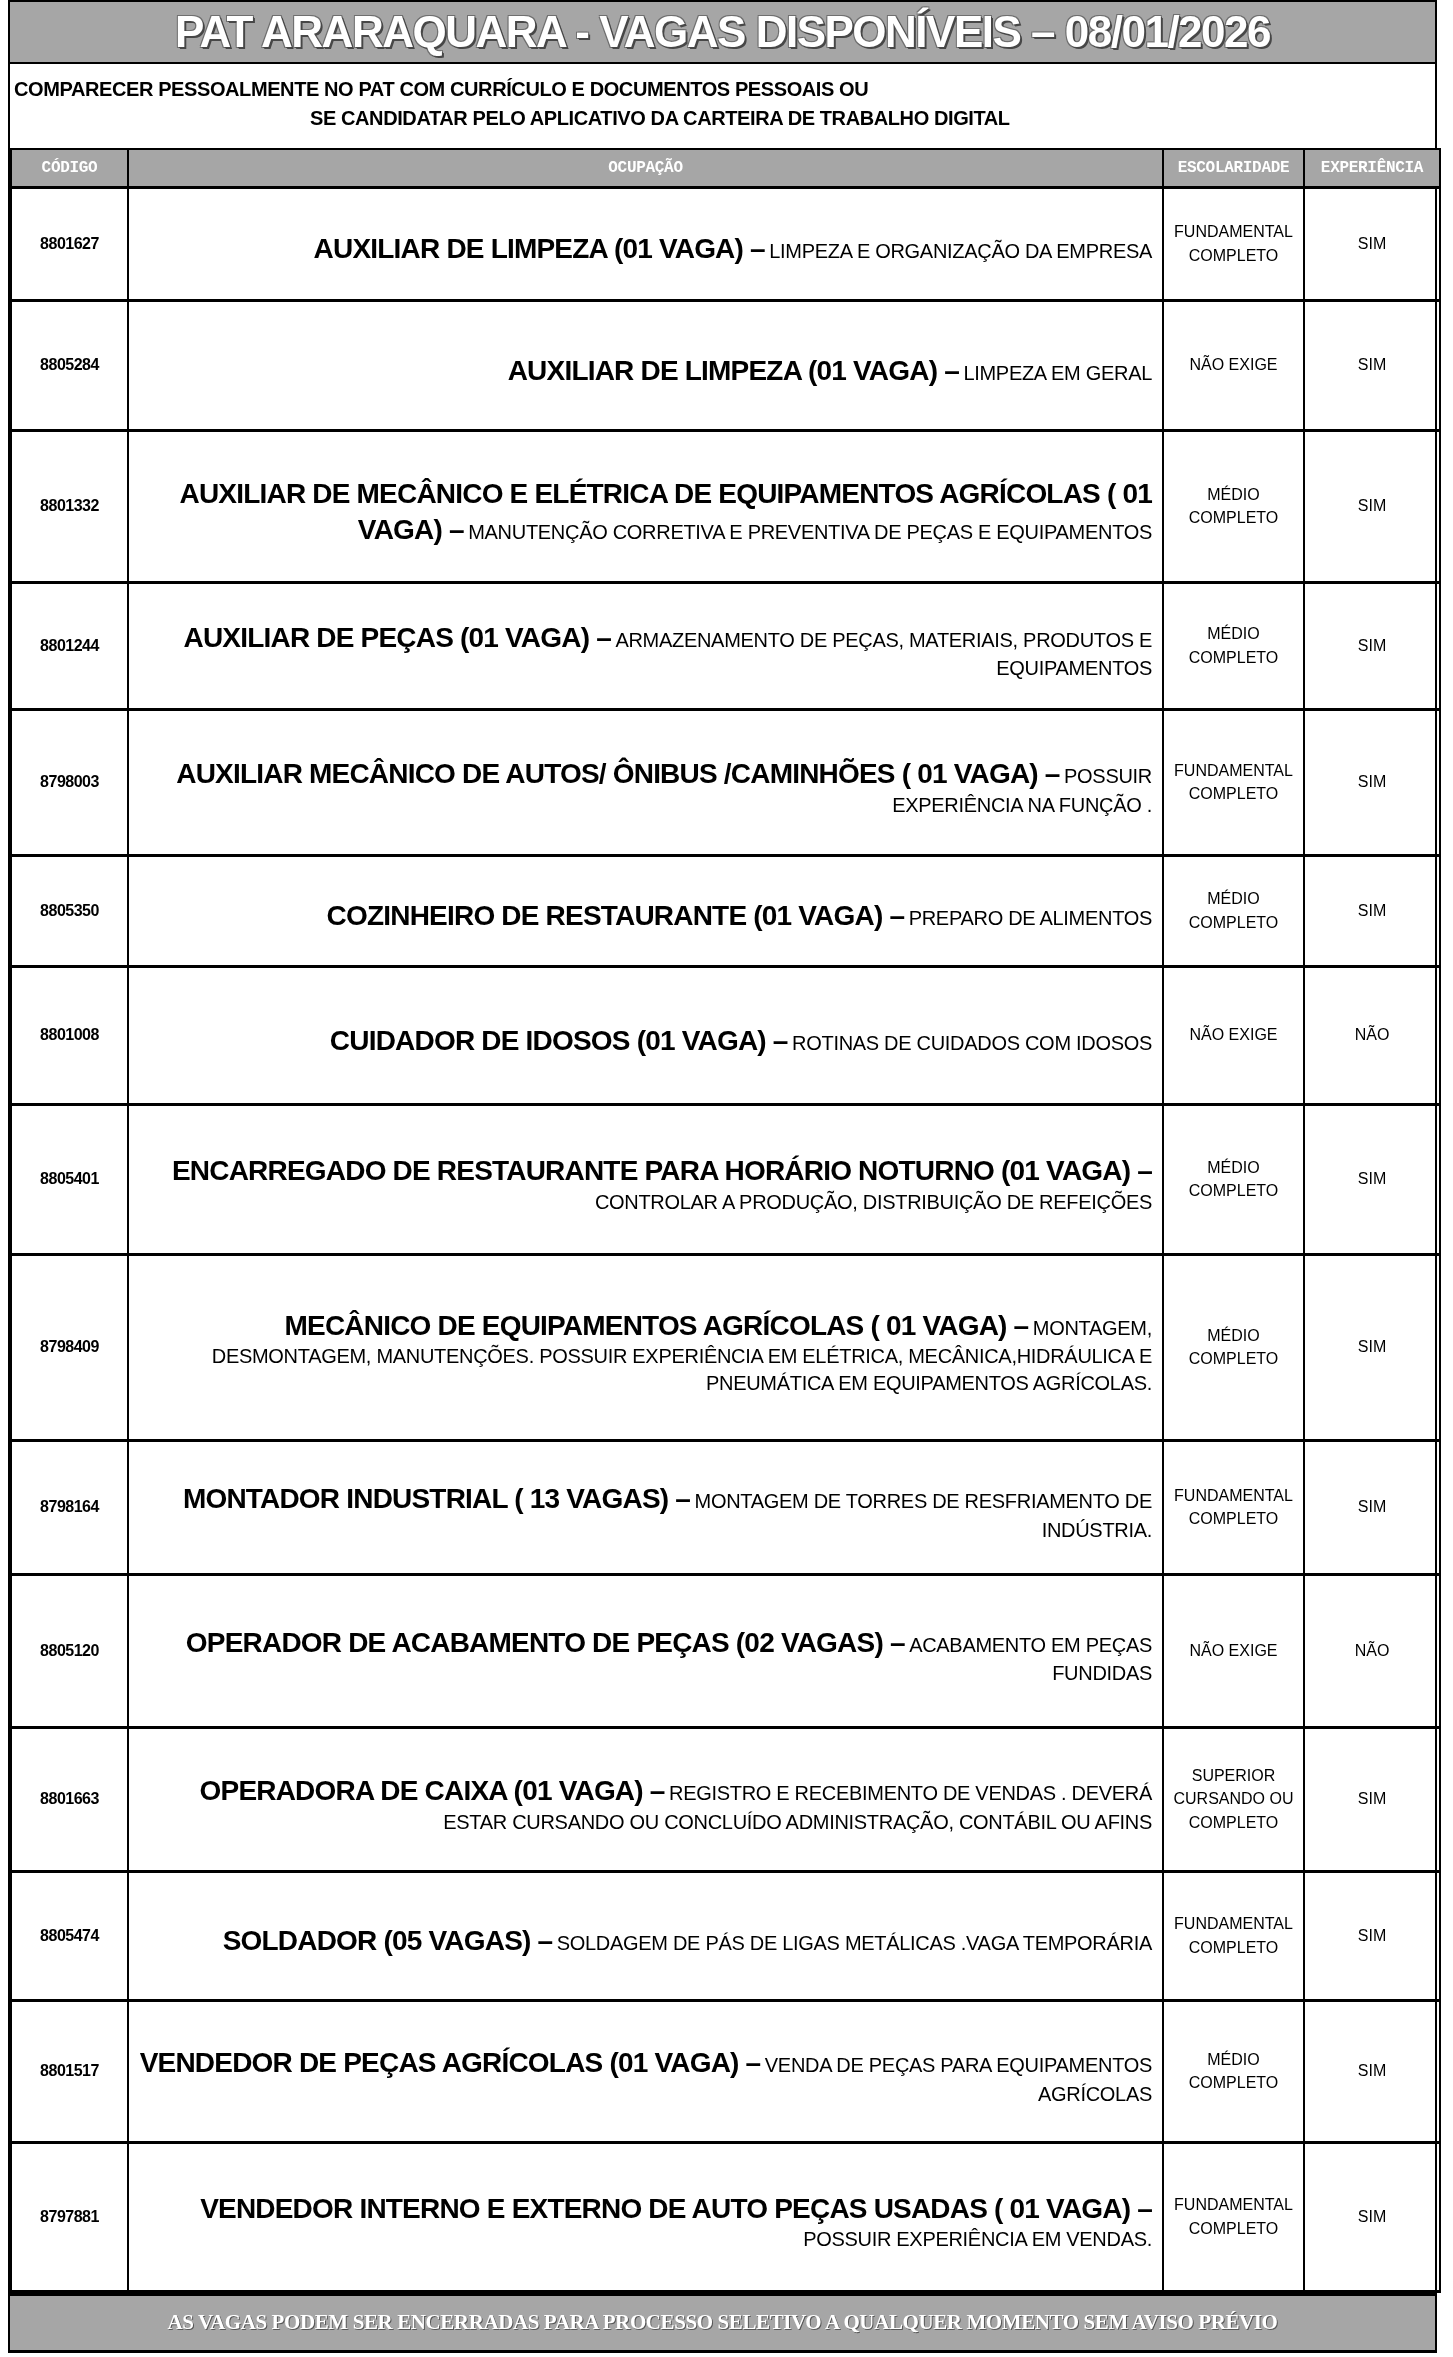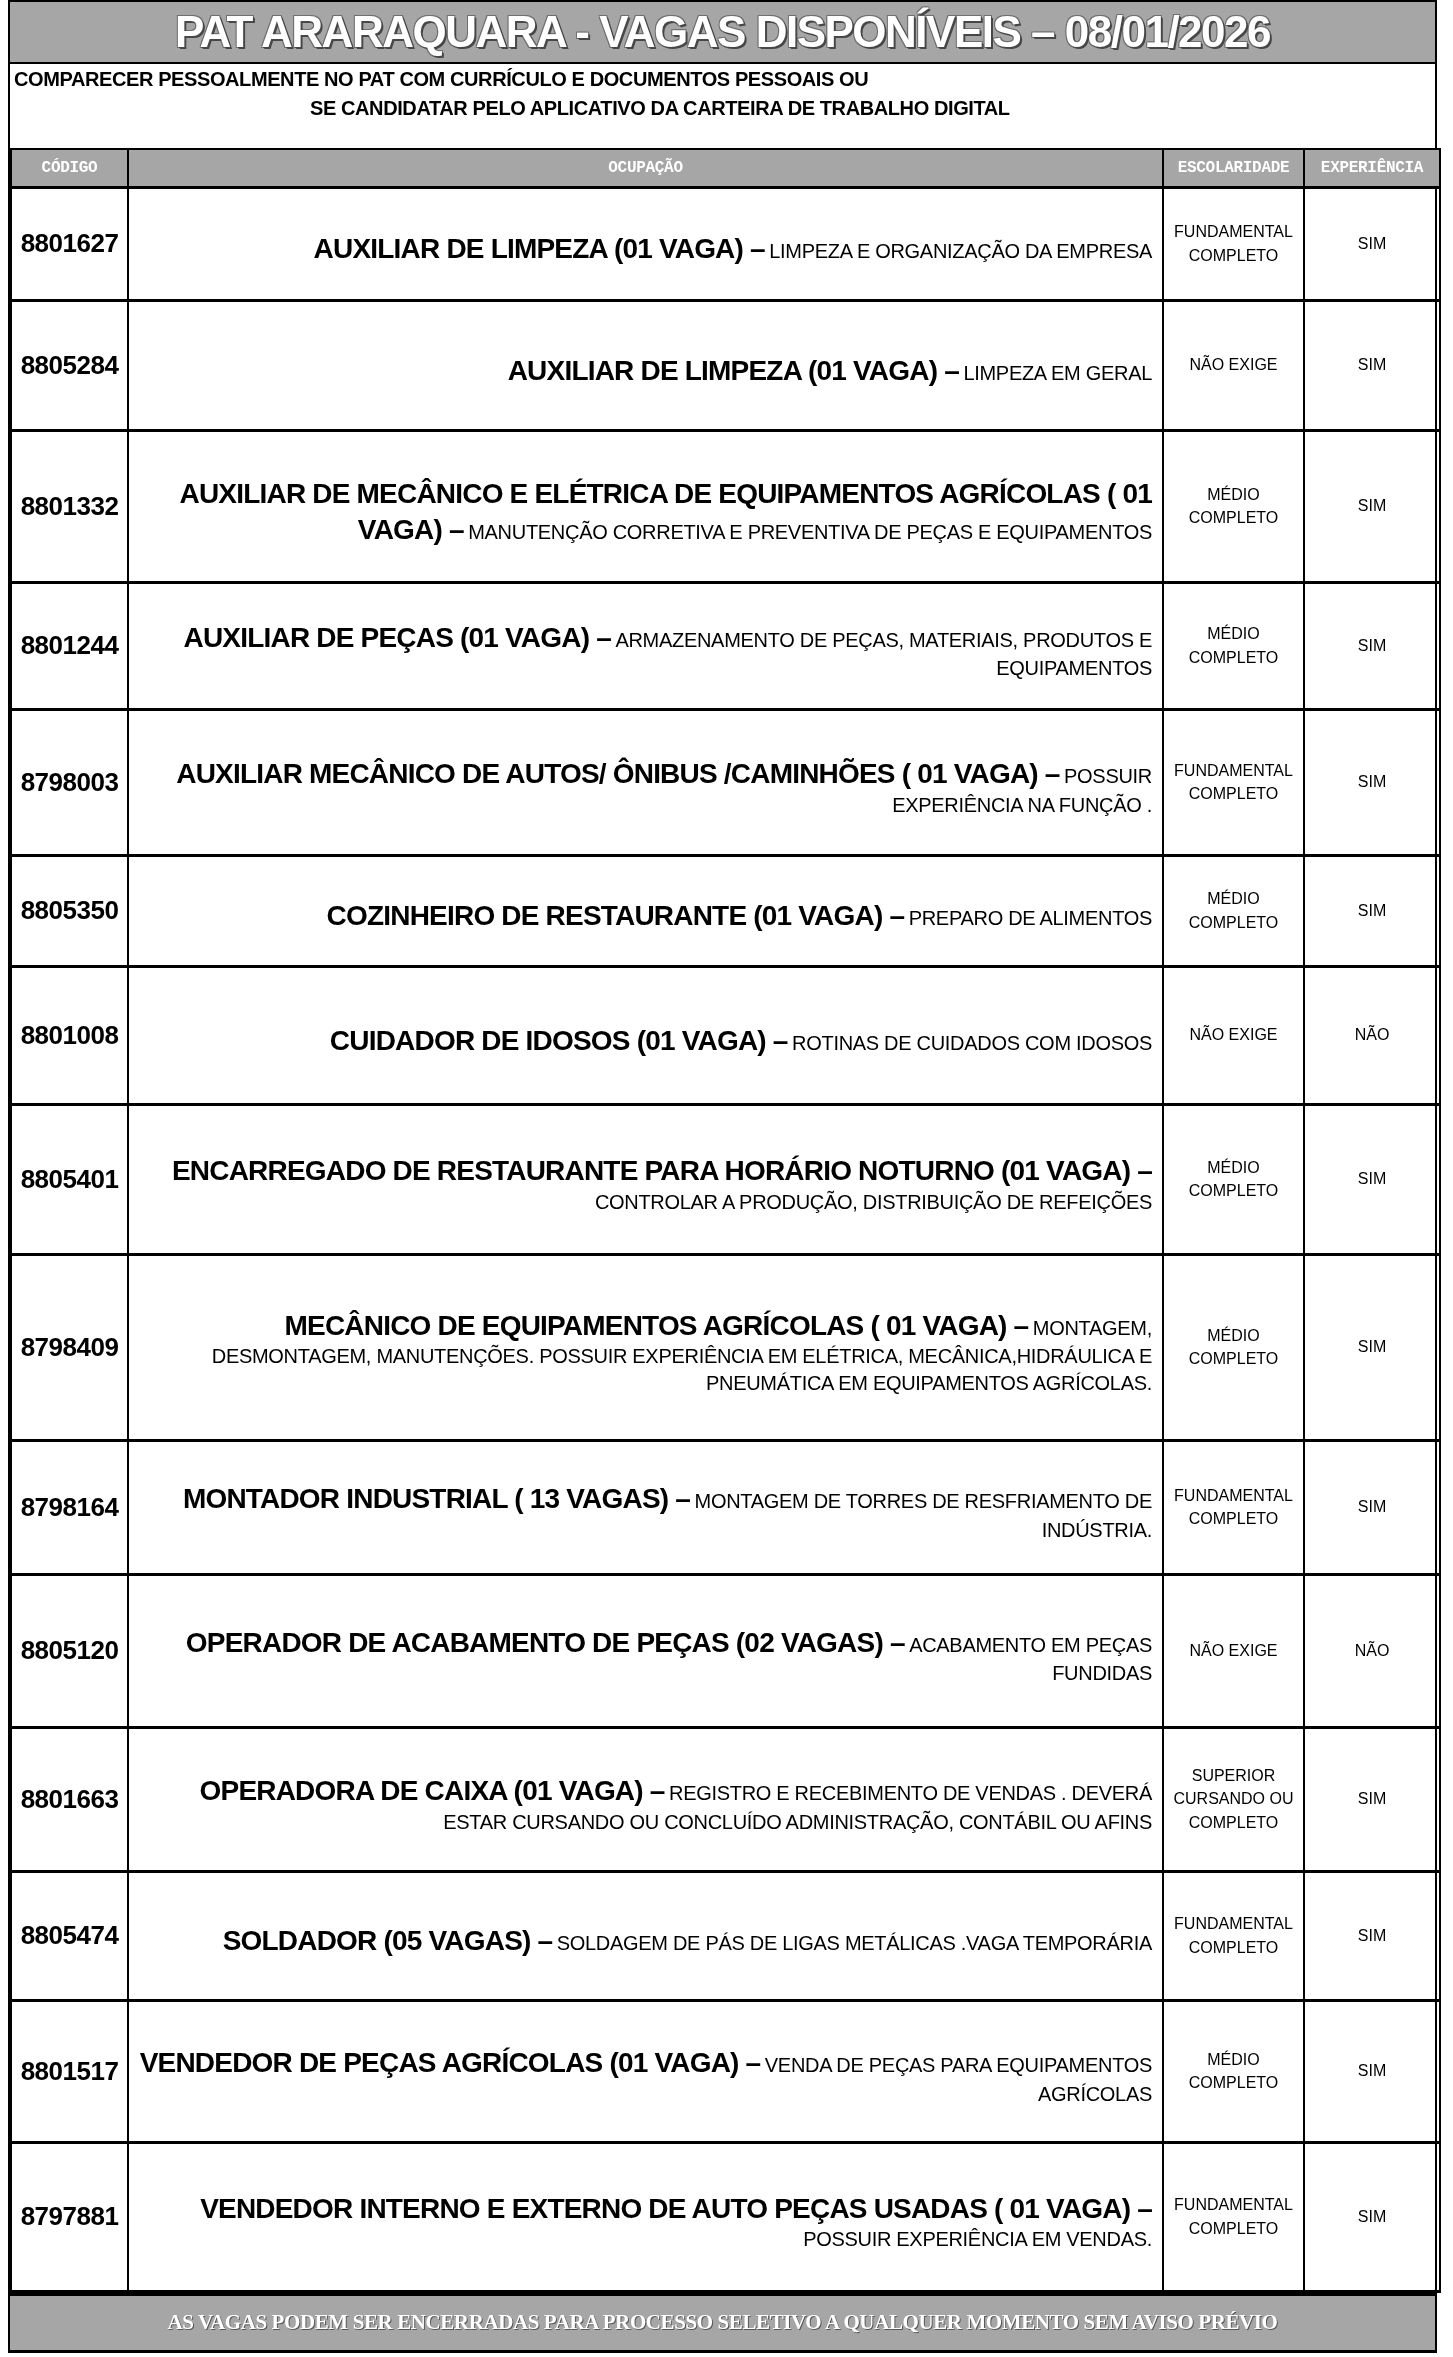--- a/index.html
+++ b/index.html
@@ -44,21 +44,21 @@
       2px 2px 0 #474747,
       1px 1px 0 #474747,
      -1px -1px 0 #6f6f6f,
       1px -1px 0 #6f6f6f,
      -1px  1px 0 #6f6f6f;
   }
   
   .instructions {
     height: 84px;
     background: #fff;
-    padding-top: 1px;
+    padding-top: 11px;
   }
   .instr-line {
     font-size: 20px;
     font-weight: bold;
     letter-spacing: -0.4px;
     line-height: 1.45;
     white-space: nowrap;
   }
   .instr-line.l1 { padding-left: 4px; }
   .instr-line.l2 { padding-left: 300px; }
@@ -81,21 +81,21 @@
     background: #a6a6a6;
     color: #fff;
     font-size: 16px;
     font-weight: bold;
     letter-spacing: -0.3px;
     border-top-width: 2px;
     text-align: center;
     font-family: Liberation Mono, monospace;
   }
   td.code {
-    font-size: 26px;
+    font-size: 16px;
     font-weight: bold;
     letter-spacing: -0.5px;
     text-align: center;
   }
   td.occ {
     padding: 17px 10px 6px 4px;
     text-align: right;
   }
   .jt {
     font-size: 28px;

